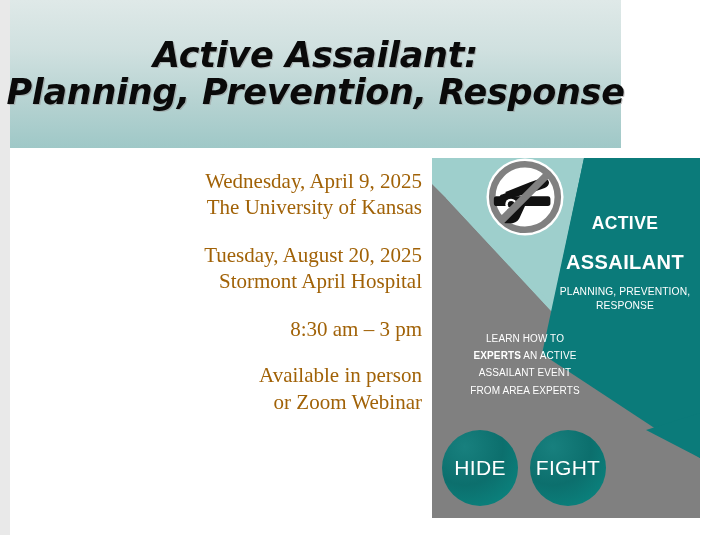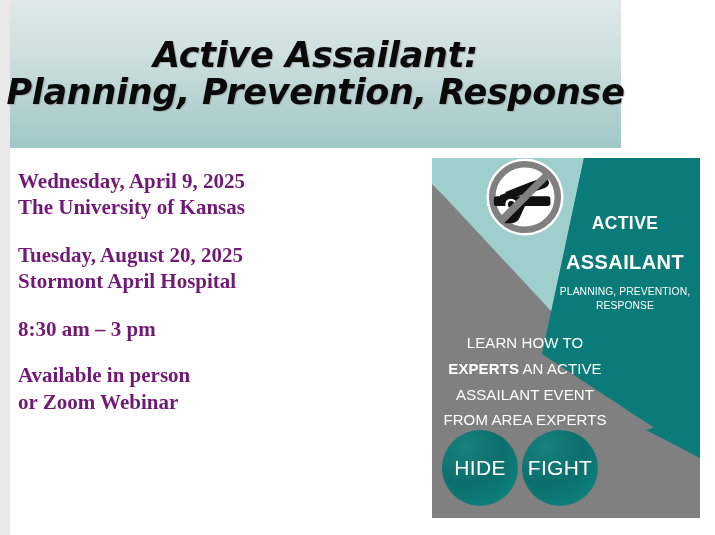--- a/index.html
+++ b/index.html
@@ -52,24 +52,24 @@
     text-shadow: 1.2px 1.2px 0 rgba(150,150,150,.55);
   }
   #title-line-1 { font-size: 35px; }
   #title-line-2 { font-size: 35px; }
 
   
   #details {
     position: absolute;
     left: 18px; top: 168px;
     width: 404px;
-    text-align: left;
+    text-align: right;
     font-family: "Liberation Serif", serif;
-    font-weight: bold;
-    color: #701a75;
+    font-weight: normal;
+    color: #a16207;
     font-size: 21px;
     line-height: 1.26;
   }
   .detail-group { margin: 0; }
   .detail-line { display: block; white-space: nowrap; }
   .gap { height: 21px; }
   .gap-sm { height: 20px; }
 
   
   #poster {
@@ -113,21 +113,21 @@
   }
 
   
   #poster-learn {
     position: absolute;
     left: 4px; top: 172px;
     width: 178px;
     z-index: 5;
     text-align: center;
     color: #ffffff;
-    font-size: 15px;
+    font-size: 10px;
     line-height: 1.72;
     letter-spacing: .1px;
   }
   #poster-learn .bold { font-weight: bold; }
 
   
   #poster-actions {
     position: absolute;
     left: 6px; top: 272px;
     width: 258px; height: 76px;
@@ -142,21 +142,21 @@
     display: flex;
     align-items: center;
     justify-content: center;
     color: #ffffff;
     font-size: 21px;
     letter-spacing: .3px;
     flex: 0 0 auto;
   }
   #circle-run   { margin-left: 2px; }
   #circle-hide  { margin-left: 4px; }
-  #circle-fight { margin-left: 4px; }
+  #circle-fight { margin-left: 12px; }
 </style>
 </head>
 <body>
 
 <div id="slide">
 
   <div id="left-rail"></div>
 
   <div id="title-banner">
     <div class="title-line" id="title-line-1">Active Assailant:</div>

